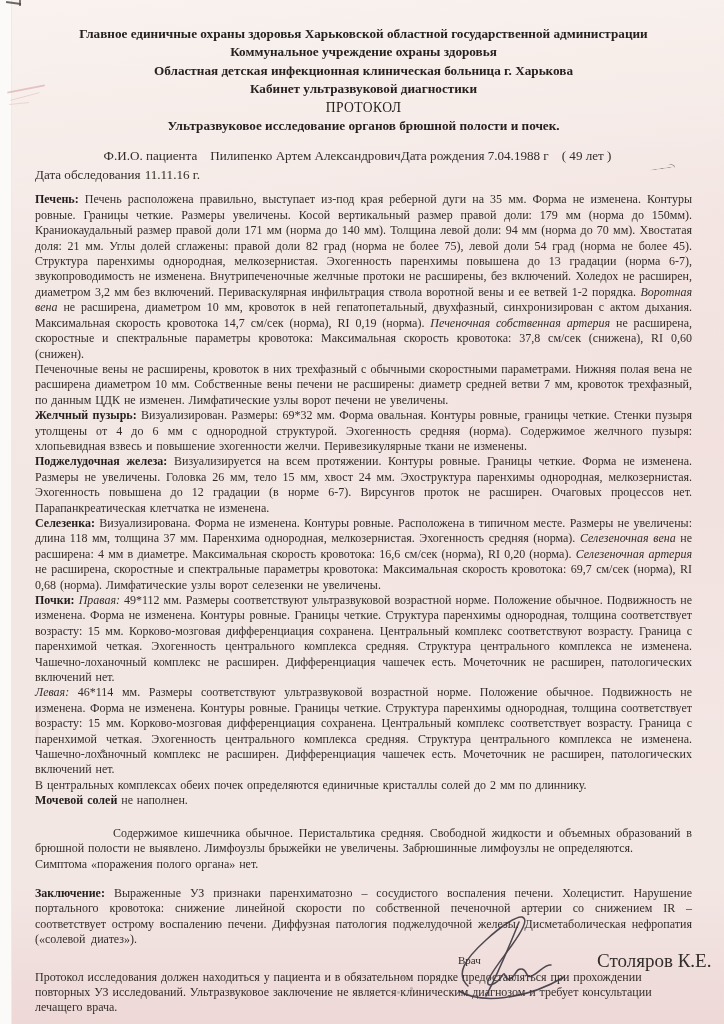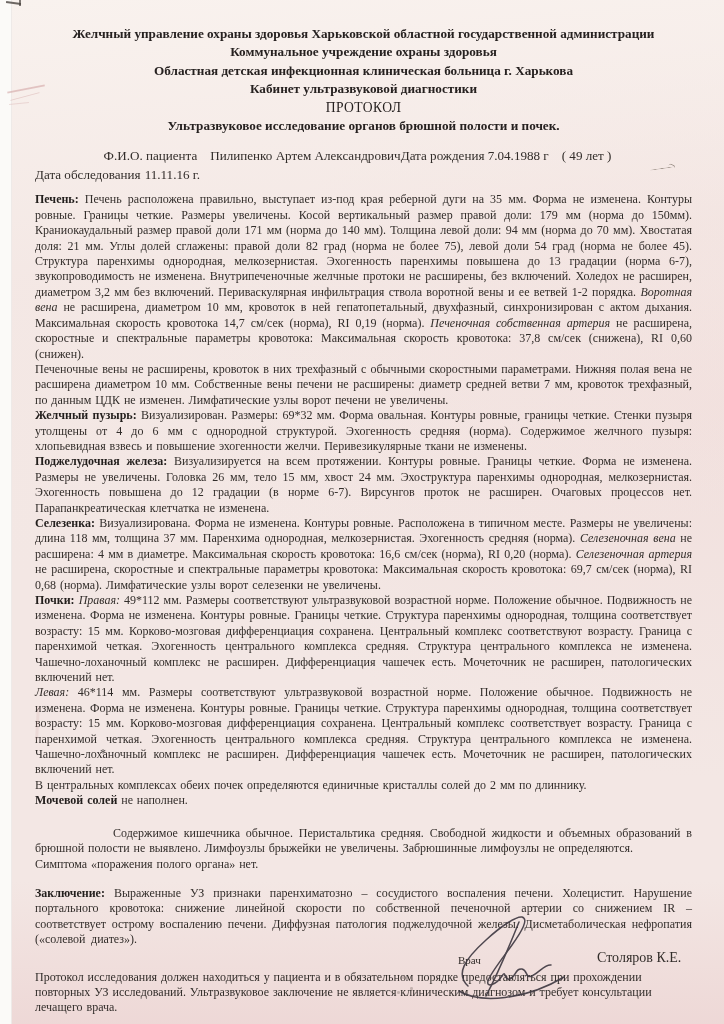--- a/index.html
+++ b/index.html
@@ -29,21 +29,21 @@
   .body p .rb{font-weight:bold;color:#221e1c;}
   .body p .ri{font-style:italic;}
   p.gap-top{margin-top:17px !important;}
   p.gap-top-sm{margin-top:14px !important;}
   p.indent{text-indent:78px;}
   p.wide{word-spacing:2.6px;}
   .footer-note{margin-top:22px !important;text-align:left !important;font-size:12.2px;line-height:16.4px;word-spacing:.4px;}
   
   .signature-block{position:absolute;left:0;top:912px;width:724px;height:105px;}
   .sig-label{position:absolute;left:458px;top:42px;font-size:11px;}
-  .sig-name{position:absolute;left:597px;top:38px;font-size:14px;}
+  .sig-name{position:absolute;left:597px;top:38px;font-size:19px;}
   .sig{position:absolute;left:452px;top:2px;opacity:.92;}
   
   .artifact{position:absolute;pointer-events:none;}
   .corner-mark{left:6px;top:2px;width:15px;height:0;border-top:2.5px solid #4a4440;transform:rotate(7deg);opacity:.8;}
   .corner-tick{left:19px;top:0;width:2px;height:6px;background:#4a4440;opacity:.7;}
   .pencil-1{left:7px;top:88px;width:38px;height:1.6px;background:#cf9f9f;transform:rotate(-11deg);opacity:.55;}
   .pencil-2{left:10px;top:96px;width:30px;height:1.4px;background:#cf9f9f;transform:rotate(-15deg);opacity:.42;}
   .pencil-3{left:9px;top:103px;width:20px;height:1.3px;background:#d5abab;transform:rotate(-6deg);opacity:.38;}
   .pencil-right{left:650px;top:168px;width:24px;height:0;border-top:1.6px solid #7d7268;transform:rotate(-8deg);opacity:.8;border-radius:50%;}
   .pencil-right-hook{left:668px;top:164px;width:7px;height:5px;border-top:1.5px solid #7d7268;border-radius:50%;transform:rotate(22deg);opacity:.7;}
@@ -55,21 +55,21 @@
   .speck-3{left:397px;top:991px;}
 </style>
 </head>
 <body>
 
 <div class="page">
   <div class="scan-edge"></div>
 
   <div class="content">
     <div class="header">
-      <div class="h-line">Желчный управление охраны здоровья Харьковской областной государственной администрации</div>
+      <div class="h-line">Главное единичные охраны здоровья Харьковской областной государственной администрации</div>
       <div class="h-line">Коммунальное учреждение охраны здоровья</div>
       <div class="h-line">Областная детская инфекционная клиническая больница г. Харькова</div>
       <div class="h-line">Кабинет ультразвуковой диагностики</div>
       <div class="h-line protocol">ПРОТОКОЛ</div>
       <div class="h-line">Ультразвуковое исследование органов брюшной полости и почек.</div>
     </div>
 
     <div class="patient-row">
       <div class="p-left">
         <span>Ф.И.О. пациента</span><span class="fio">Пилипенко Артем Александрович</span>

